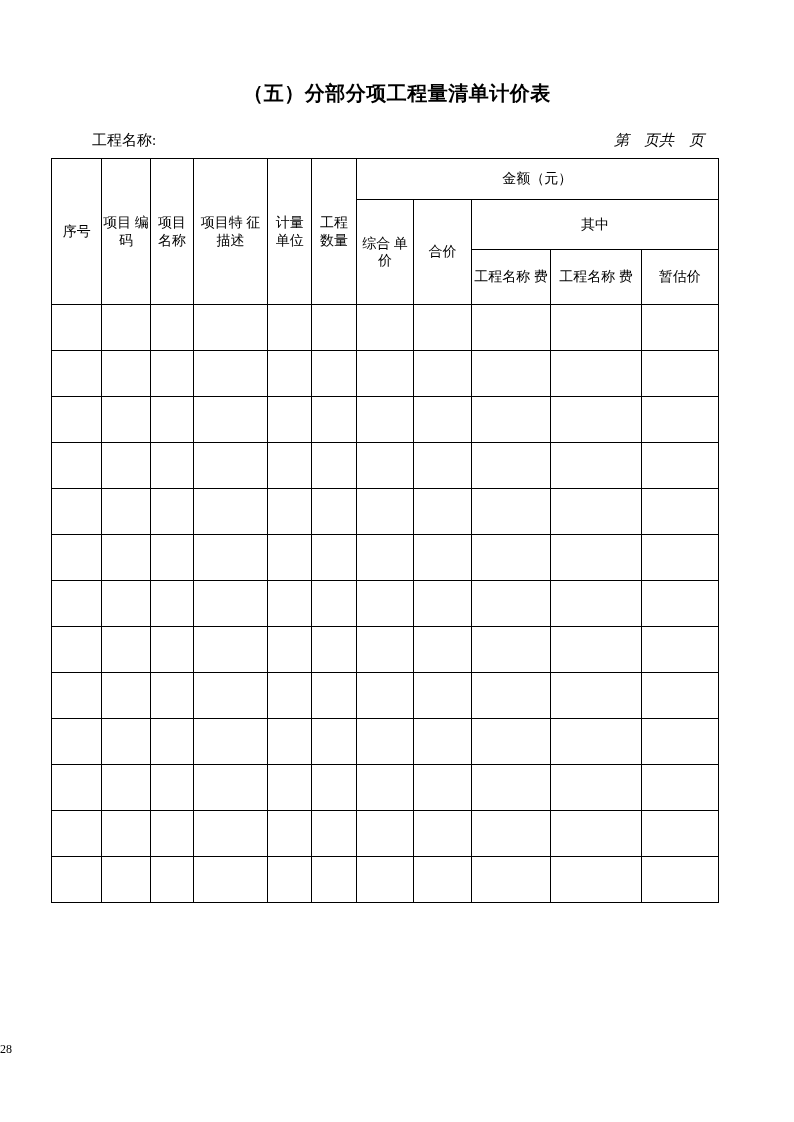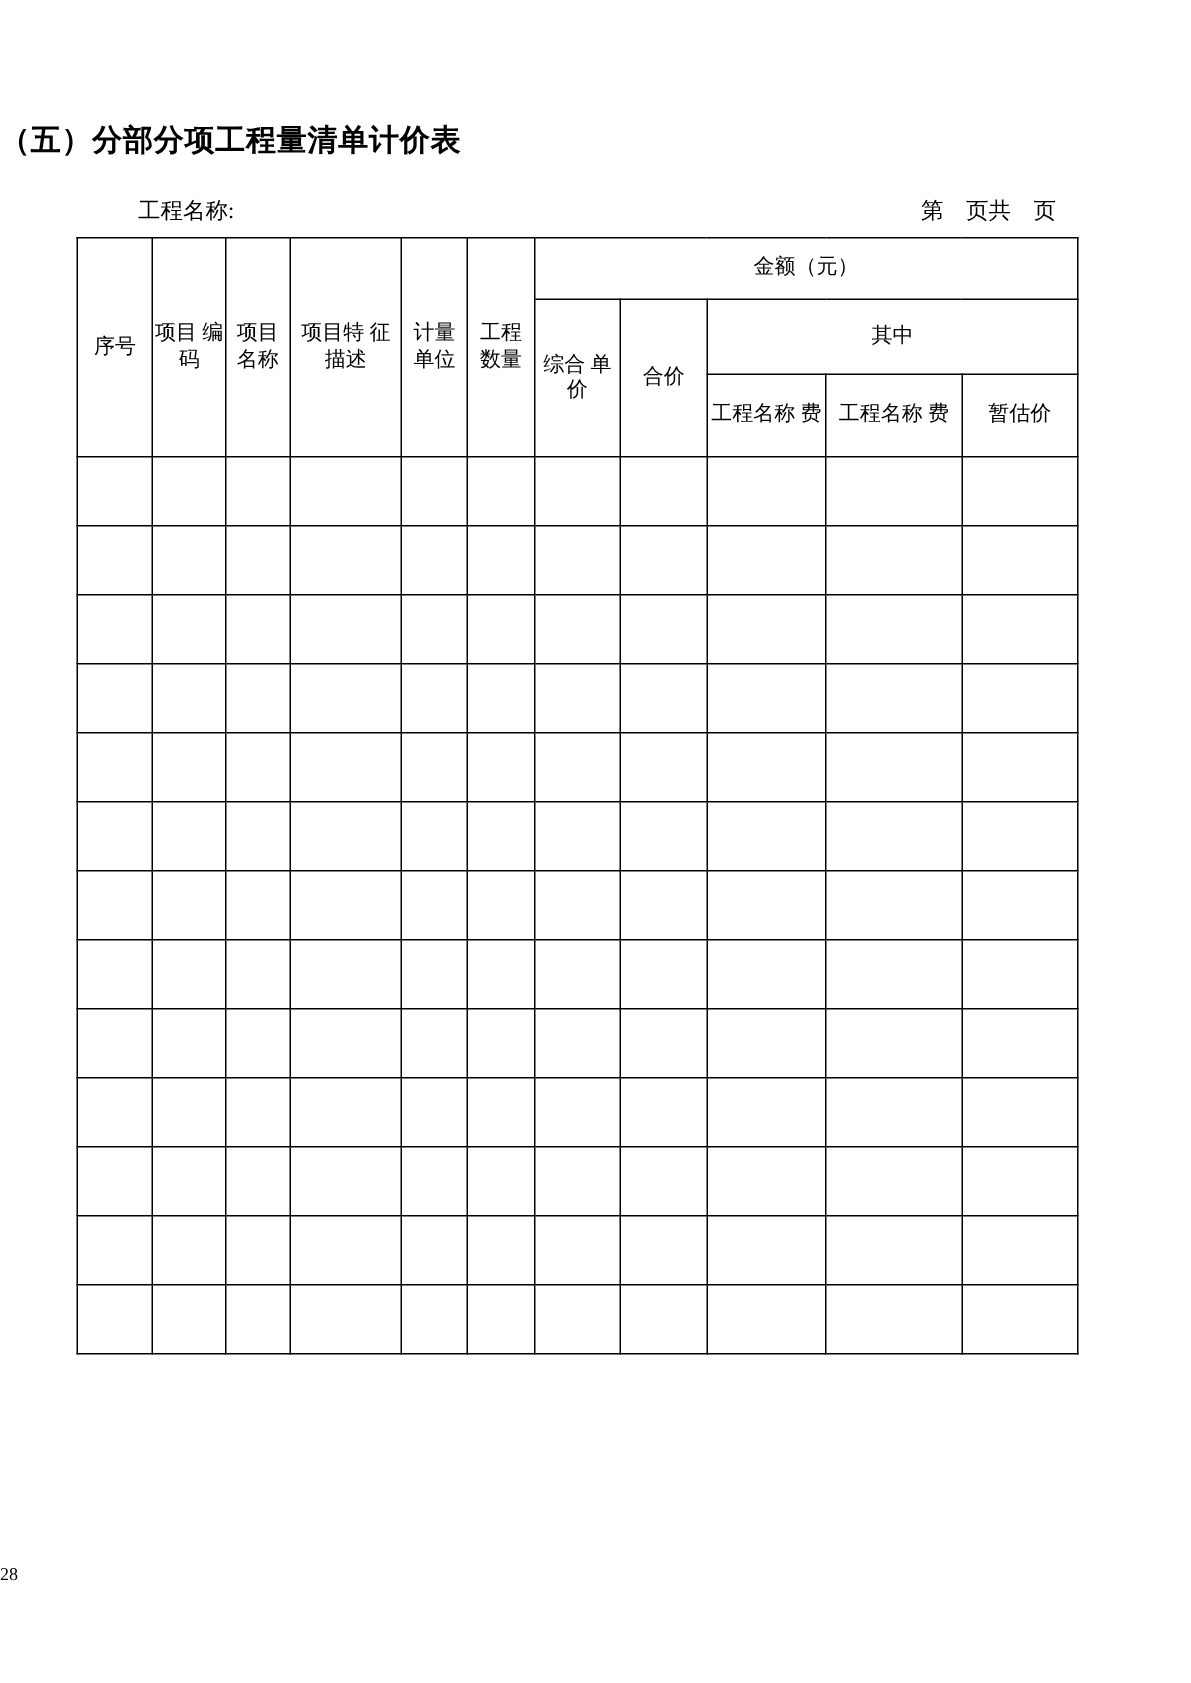--- a/index.html
+++ b/index.html
@@ -19,38 +19,40 @@
     position: absolute;
     top: 0; left: 0;
     width: 794px;
     height: 1122px;
   }
   .doc-title {
     position: absolute;
     top: 80px;
     left: 0;
     width: 794px;
+    text-align: center;
     font-size: 20px;
     font-weight: bold;
     letter-spacing: 0.5px;
   }
   .subhead {
     position: absolute;
     top: 131px;
     left: 92px;
     width: 620px;
     font-size: 15px;
     display: flex;
     justify-content: space-between;
     align-items: flex-end;
   }
   .subhead .proj-name { white-space: nowrap; }
   .subhead .pager {
     margin-right: 8px;
     white-space: pre;
+    font-style: italic;
   }
 
   table.qty {
     position: absolute;
     top: 158px;
     left: 51px;
     border-collapse: collapse;
     table-layout: fixed;
     width: 668px;
     font-size: 14px;

